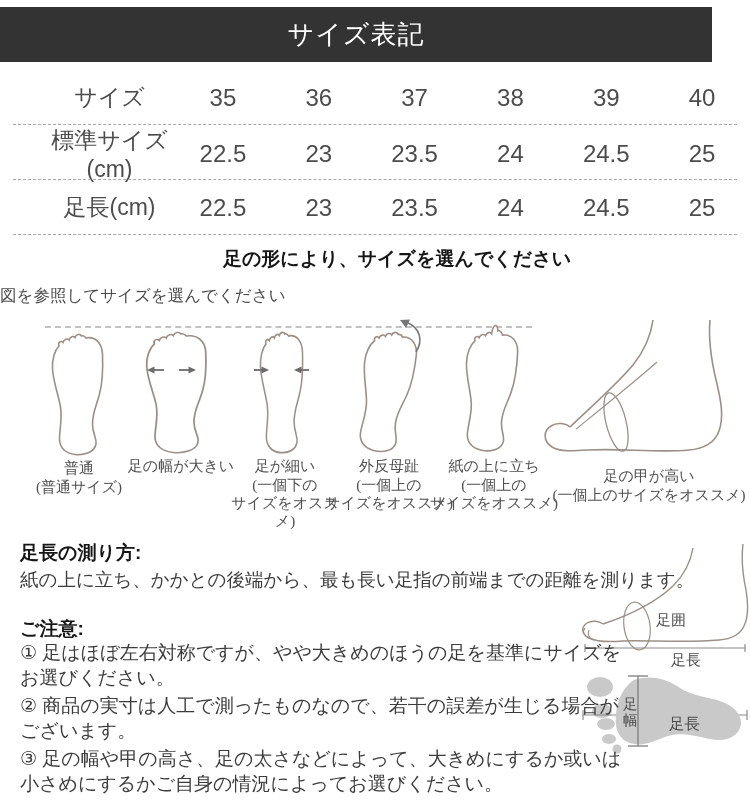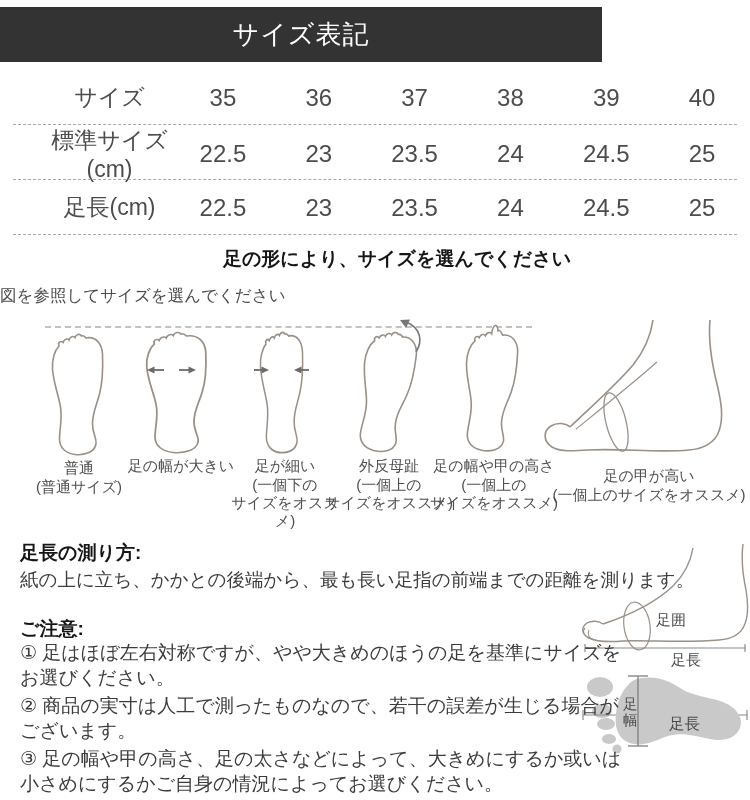--- a/index.html
+++ b/index.html
@@ -2,35 +2,35 @@
 <html><head>
 <meta charset="utf-8">
 <style>
   html,body{margin:0;padding:0;background:#fff;}
   .canvas{
     position:relative; width:750px; height:800px; overflow:hidden;
     background:#ffffff; font-family:"Liberation Sans","DejaVu Sans",sans-serif;
     color:#3f3f3f;
   }
   
-  .header-bar{position:absolute;left:0;top:7px;width:602px;height:55px;background:#333333;}
+  .header-bar{position:absolute;left:0;top:7px;width:712px;height:55px;background:#333333;}
   .header-bar .title{width:100%;text-align:center;line-height:55px;font-size:26px;color:#ffffff;letter-spacing:1px;}
   
   .size-table{position:absolute;left:0;top:70px;width:750px;}
   .trow{position:relative;display:grid;grid-template-columns:175px repeat(6,1fr);height:55px;align-items:center;}
   .trow::after{content:"";position:absolute;left:13px;right:13px;bottom:0;border-bottom:1px dashed #a8a8a8;}
   .tcell{text-align:center;font-size:24px;color:#4c4c4c;}
   .tlabel{font-size:23px;margin-left:44px;}
   
   .guide-heading{position:absolute;left:0;top:246px;width:750px;text-align:center;font-size:19px;font-weight:700;color:#161616;padding-left:22px;}
   .guide-subheading{position:absolute;left:0;top:285px;width:750px;text-align:left;font-size:16.5px;color:#4a4a4a;}
   
   .toe-dashline{position:absolute;left:45px;top:326px;width:487px;height:0;border-top:2px dashed #c2c2c2;}
   .foot-fig{position:absolute;}
-  .foot-label{position:absolute;text-align:center;font-size:15px;color:#4f4f4f;line-height:18px;}
+  .foot-label{position:absolute;text-align:center;font-size:15px;color:#4f4f4f;line-height:18px;font-family:Liberation Serif, serif;}
   .foot-label .fname{margin-bottom:1px;}
   .foot-label .fnote{white-space:pre-line;}
   
   .txt-heading{position:absolute;left:20px;font-size:19px;font-weight:700;color:#161616;}
   .measure-body{position:absolute;left:20px;top:567px;width:700px;font-size:18.5px;color:#3c3c3c;}
   .notes-list{position:absolute;left:20px;top:640px;width:704px;}
   .note-item{white-space:pre-line;font-size:19px;line-height:25px;color:#3c3c3c;margin-bottom:3px;}
   
   .diagram{position:absolute;}
   .diag-label{position:absolute;font-size:15px;color:#4a4a4a;}
@@ -157,21 +157,21 @@
     <div class="fname">足が細い</div>
     <div class="fnote">(一個下の
 サイズをオススメ)</div>
   </div>
   <div class="foot-label" style="left:324px;top:457px;width:130px;">
     <div class="fname">外反母趾</div>
     <div class="fnote">(一個上の
 サイズをオススメ)</div>
   </div>
   <div class="foot-label" style="left:428px;top:457px;width:132px;">
-    <div class="fname">足の幅や甲の高さ</div>
+    <div class="fname">紙の上に立ち</div>
     <div class="fnote">(一個上の
 サイズをオススメ)</div>
   </div>
   <div class="foot-label" style="left:543px;top:467px;width:212px;">
     <div class="fname">足の甲が高い</div>
     <div class="fnote">(一個上のサイズをオススメ)</div>
   </div>
 
   <div class="diagram" style="left:575px;top:538px;">
     <svg width="175" height="125" viewBox="0 0 175 125">

